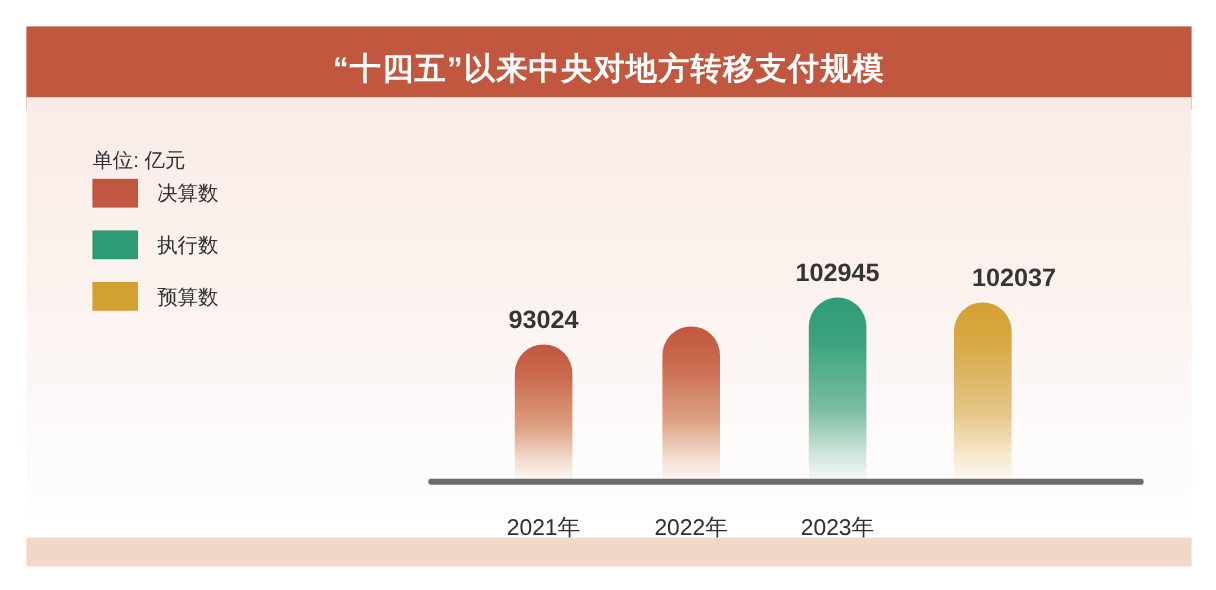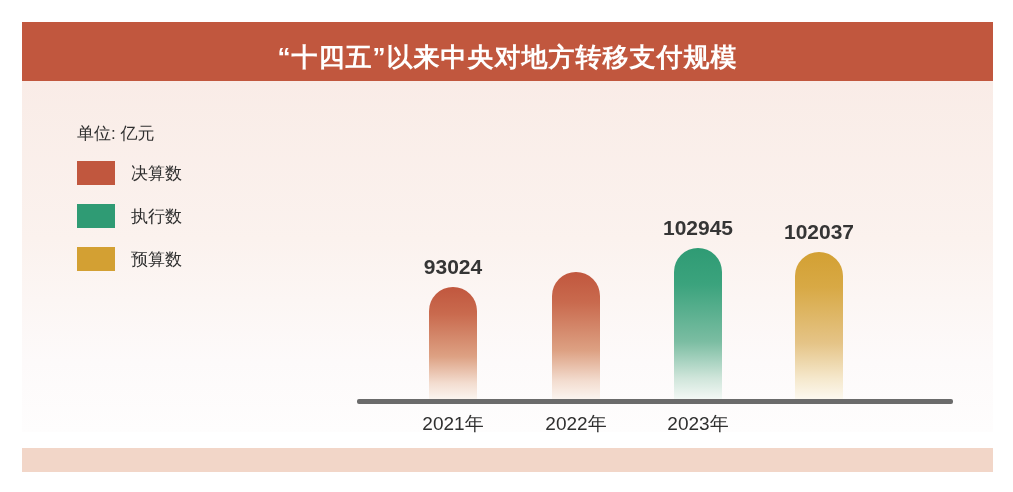--- a/index.html
+++ b/index.html
@@ -62,21 +62,21 @@
   
   .legend {
     position: absolute;
     left: 55px;
     top: 41px;
     width: 200px;
   }
   .legend-unit {
     font-size: 17px;
     color: #2f2f2f;
-    margin-bottom: 16px;
+    margin-bottom: 4px;
     white-space: nowrap;
   }
   .legend-item {
     display: flex;
     align-items: flex-end;
     margin-bottom: 19px;
     height: 24px;
   }
   .legend-swatch {
     width: 38px;
@@ -146,21 +146,21 @@
     width: 122px;
     text-align: center;
     font-size: 21px;
     color: #353535;
     white-space: nowrap;
   }
 
   .tick-labels {
     position: absolute;
     left: 0;
-    top: 330px;
+    top: 346px;
     width: 640px;
     height: 34px;
   }
   .tick {
     position: absolute;
     width: 122px;
     text-align: center;
     font-size: 19px;
     color: #2f2f2f;
     white-space: nowrap;
@@ -224,21 +224,21 @@
           <div class="bar-group g1">
             <div class="bar c0" style="height: 127px;"></div>
           </div>
 
           <div class="bar-group g2">
             <div class="bar-value" style="bottom: 159px;">102945</div>
             <div class="bar c1" style="height: 151px;"></div>
           </div>
 
           <div class="bar-group g3">
-            <div class="bar-value" style="bottom: 155px;">102037</div>
+            <div class="bar-value" style="bottom: 155px; text-align: right;">102037</div>
             <div class="bar c2" style="height: 147px;"></div>
           </div>
 
         </div>
 
         <div class="axis-line"></div>
 
         <div class="tick-labels">
           <div class="tick t0">2021年</div>
           <div class="tick t1">2022年</div>

